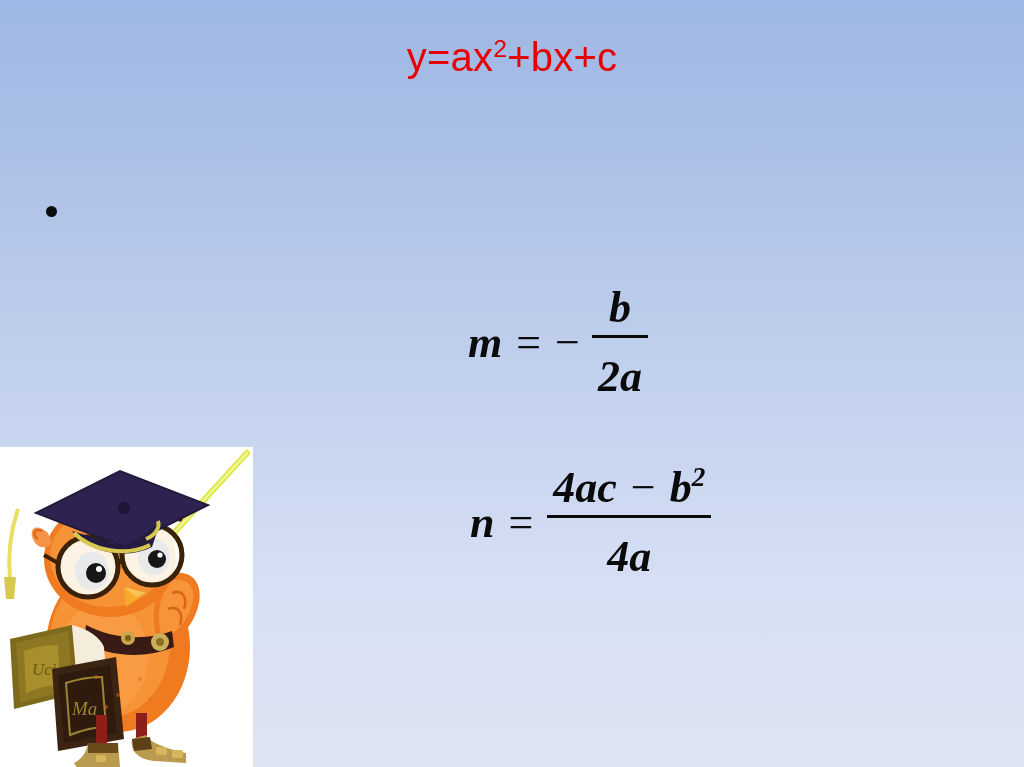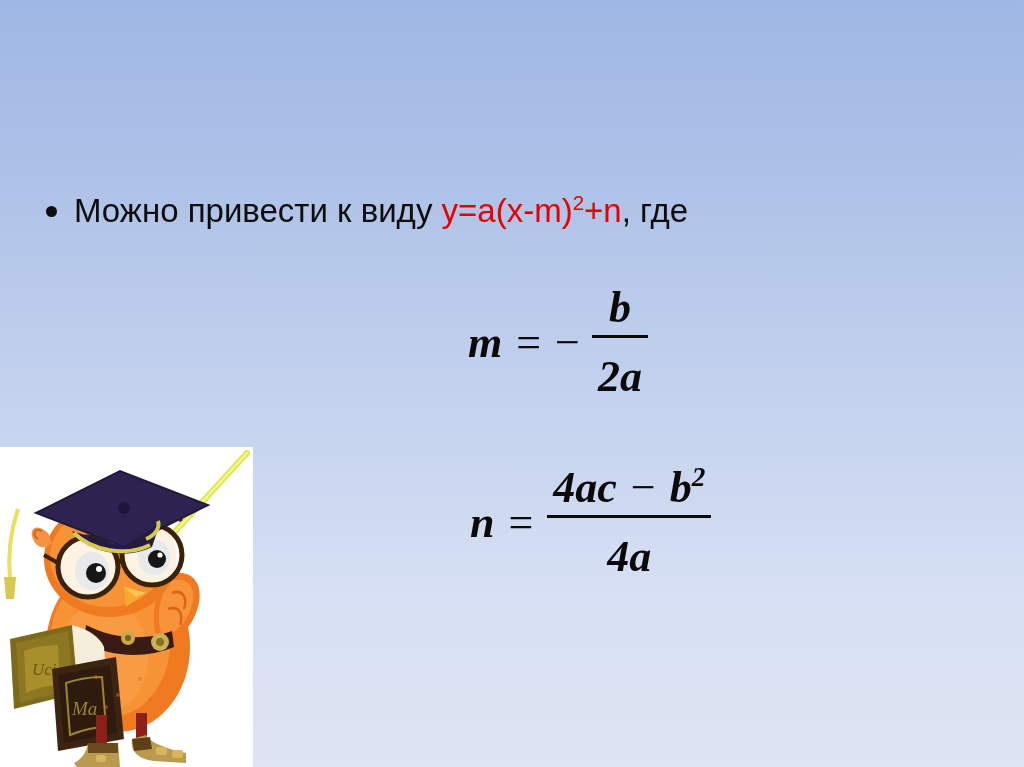--- a/index.html
+++ b/index.html
@@ -144,25 +144,25 @@
     overflow: hidden;
   }
   #owl-svg { display: block; }
 </style>
 </head>
 <body>
 
 <div id="slide">
 
   <div id="title-block">
+    <span class="title-line2"><span>y=ax</span><span class="sup">2</span><span>+bx+c</span></span>
   </div>
 
   <div id="bullet-row">
     <span id="bullet-dot"></span>
-    <div id="bullet-text"><span>Можно привести к виду </span><span class="red">y=a(x-m)</span><span class="red sup">2</span><span class="red">+n</span><span>, где</span></div>
   </div>
 
   <div class="formula" id="formula-m">
     <span class="mvar">m</span>
     <span class="eq">=</span>
     <span class="minus-sign">−</span>
     <span class="frac">
       <span class="num mvar">b</span>
       <span class="bar"></span>
       <span class="den mvar">2a</span>

